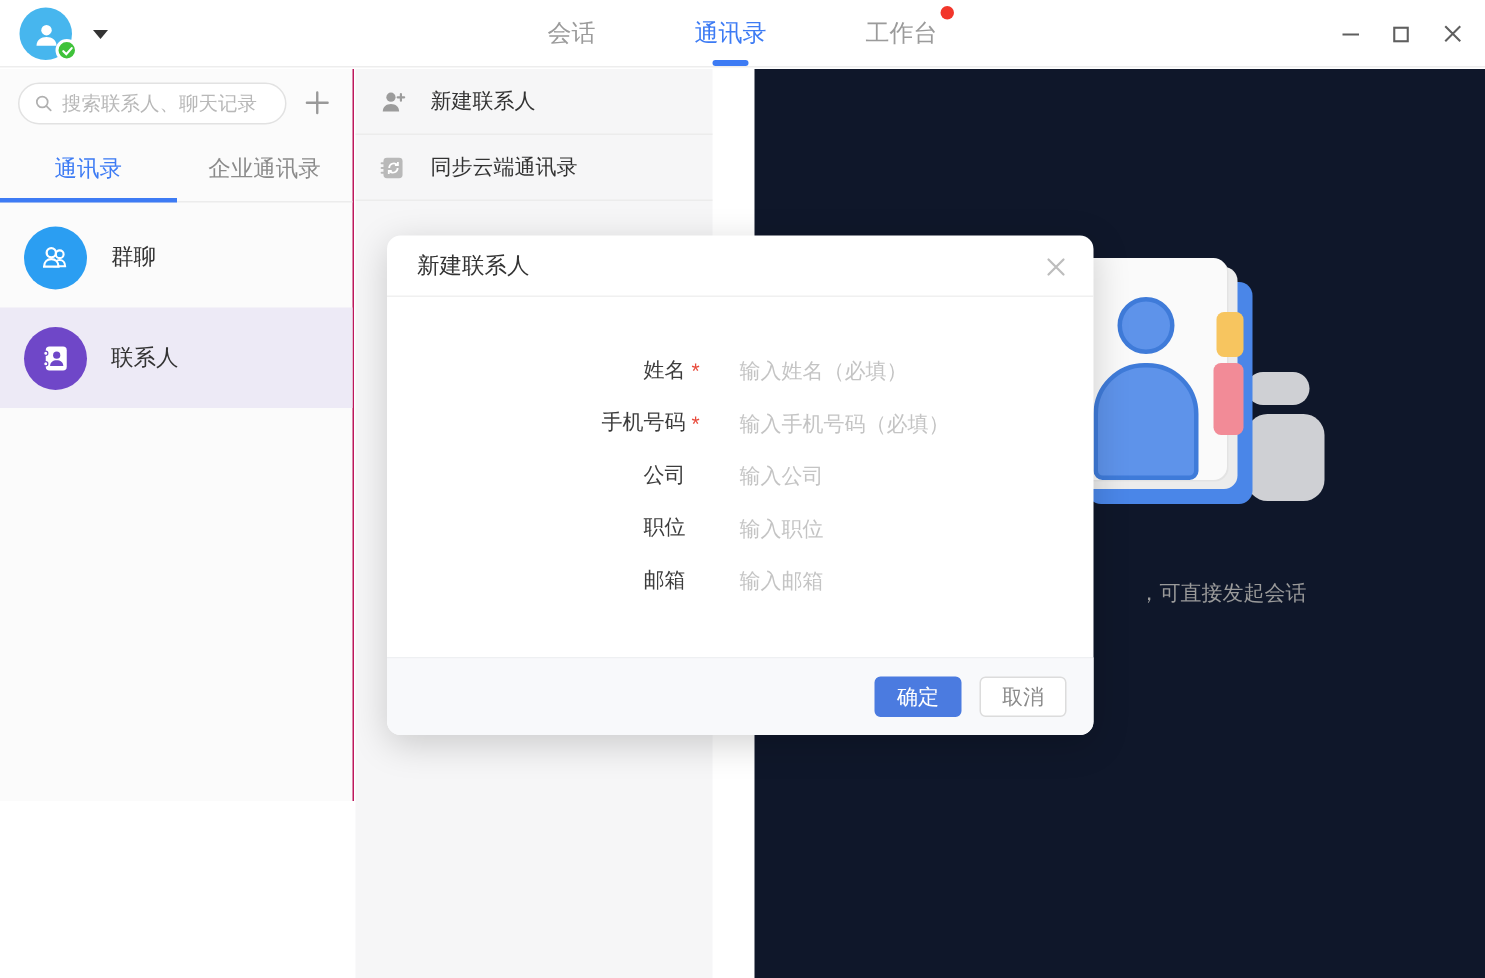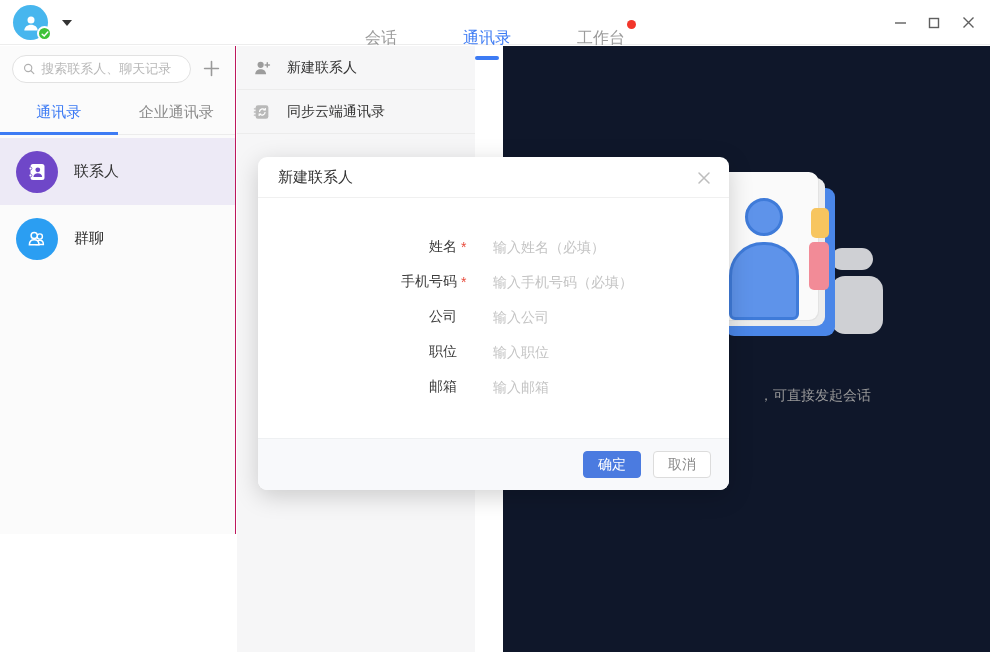--- a/index.html
+++ b/index.html
@@ -15,21 +15,21 @@
     background: #ffffff; border-bottom: 1px solid #ededed;
   }
   .avatar-wrap { position: absolute; left: 13px; top: 5px; width: 60px; height: 36px; cursor: pointer; }
   .avatar { position: absolute; left: 0; top: 0; width: 35px; height: 35px; border-radius: 50%;
     background: #47b6ee; display: flex; align-items: center; justify-content: center; }
   .avatar svg { display: block; }
   .avatar-badge { position: absolute; left: 24px; top: 21px; width: 15px; height: 15px; border-radius: 50%;
     background: #3fc23a; border: 2px solid #ffffff; display: flex; align-items: center; justify-content: center; }
   .avatar-caret { position: absolute; left: 49px; top: 15px; width: 0; height: 0;
     border-left: 5px solid transparent; border-right: 5px solid transparent; border-top: 6px solid #333; }
-  .top-tabs { position: absolute; left: 0; top: 16px; width: 100%; height: 45px;
+  .top-tabs { position: absolute; left: 0; top: 0; width: 100%; height: 45px;
     display: flex; align-items: center; justify-content: center; gap: 62px; }
   .top-tab { position: relative; font-size: 16px; color: #9b9b9b; cursor: pointer; padding: 4px 2px; }
   .top-tab.active { color: #3d7bf4; }
   .top-tab.active::after { content: ""; position: absolute; left: 50%; transform: translateX(-50%);
     bottom: -7px; width: 24px; height: 4px; border-radius: 2px; background: #3d7bf4; }
   .red-dot { position: absolute; top: -4px; right: -9px; width: 9px; height: 9px; border-radius: 50%; background: #f2362b; }
   .win-controls { position: absolute; right: 12px; top: 0; height: 45px; display: flex; align-items: center; gap: 14px; }
   .win-btn { width: 20px; height: 20px; display: flex; align-items: center; justify-content: center; cursor: pointer; }
 
   
@@ -163,43 +163,43 @@
       </svg>
     </div>
   </div>
 
   <div class="side-tabs">
     <div class="side-tab active">通讯录</div>
     <div class="side-tab">企业通讯录</div>
   </div>
 
   <div class="side-items">
+    <div class="side-item">
+      <div class="side-icon" style="background:#2b9ef2">
+        <svg width="26" height="26" viewBox="0 0 26 26">
+          <circle cx="15.8" cy="10.5" r="2.6" fill="none" stroke="#ffffff" stroke-width="1.4"></circle>
+          <path d="M12.2 18.5c0-2.6 1.6-4.2 3.6-4.2s3.6 1.6 3.6 4.2z" fill="none" stroke="#ffffff" stroke-width="1.4"></path>
+          <circle cx="10.2" cy="9.5" r="3.1" fill="#2b9ef2" stroke="#ffffff" stroke-width="1.5"></circle>
+          <path d="M5.4 18.8c0-3.1 2-5 4.8-5s4.8 1.9 4.8 5z" fill="#2b9ef2" stroke="#ffffff" stroke-width="1.5"></path>
+        </svg>
+      </div>
+      <span class="side-label">群聊</span>
+    </div>
     <div class="side-item selected">
       <div class="side-icon" style="background:#6f47c8">
         <svg width="24" height="24" viewBox="0 0 24 24">
           <rect x="5.5" y="4" width="14" height="16" rx="2.5" fill="#ffffff"></rect>
           <circle cx="12.8" cy="9.8" r="2.4" fill="#6f47c8"></circle>
           <path d="M8.4 17c0-2.5 2-3.8 4.4-3.8s4.4 1.3 4.4 3.8z" fill="#6f47c8"></path>
           <circle cx="5.5" cy="8.5" r="1.4" fill="#ffffff" stroke="#6f47c8" stroke-width="0.8"></circle>
           <circle cx="5.5" cy="15.5" r="1.4" fill="#ffffff" stroke="#6f47c8" stroke-width="0.8"></circle>
         </svg>
       </div>
       <span class="side-label">联系人</span>
     </div>
-    <div class="side-item">
-      <div class="side-icon" style="background:#2b9ef2">
-        <svg width="26" height="26" viewBox="0 0 26 26">
-          <circle cx="15.8" cy="10.5" r="2.6" fill="none" stroke="#ffffff" stroke-width="1.4"></circle>
-          <path d="M12.2 18.5c0-2.6 1.6-4.2 3.6-4.2s3.6 1.6 3.6 4.2z" fill="none" stroke="#ffffff" stroke-width="1.4"></path>
-          <circle cx="10.2" cy="9.5" r="3.1" fill="#2b9ef2" stroke="#ffffff" stroke-width="1.5"></circle>
-          <path d="M5.4 18.8c0-3.1 2-5 4.8-5s4.8 1.9 4.8 5z" fill="#2b9ef2" stroke="#ffffff" stroke-width="1.5"></path>
-        </svg>
-      </div>
-      <span class="side-label">群聊</span>
-    </div>
   </div>
 </div>
 
 <div class="mid-col">
   <div class="action-row">
     <div class="action-icon">
       <svg width="20" height="20" viewBox="0 0 22 22">
         <circle cx="9.5" cy="7.5" r="3.4" fill="#9c9c9c"></circle>
         <path d="M3.5 18c0-3.6 2.7-5.6 6-5.6s6 2 6 5.6z" fill="#9c9c9c"></path>
         <path d="M16.8 5.2 V10 M14.4 7.6 H19.2" stroke="#9c9c9c" stroke-width="1.6" stroke-linecap="round"></path>

